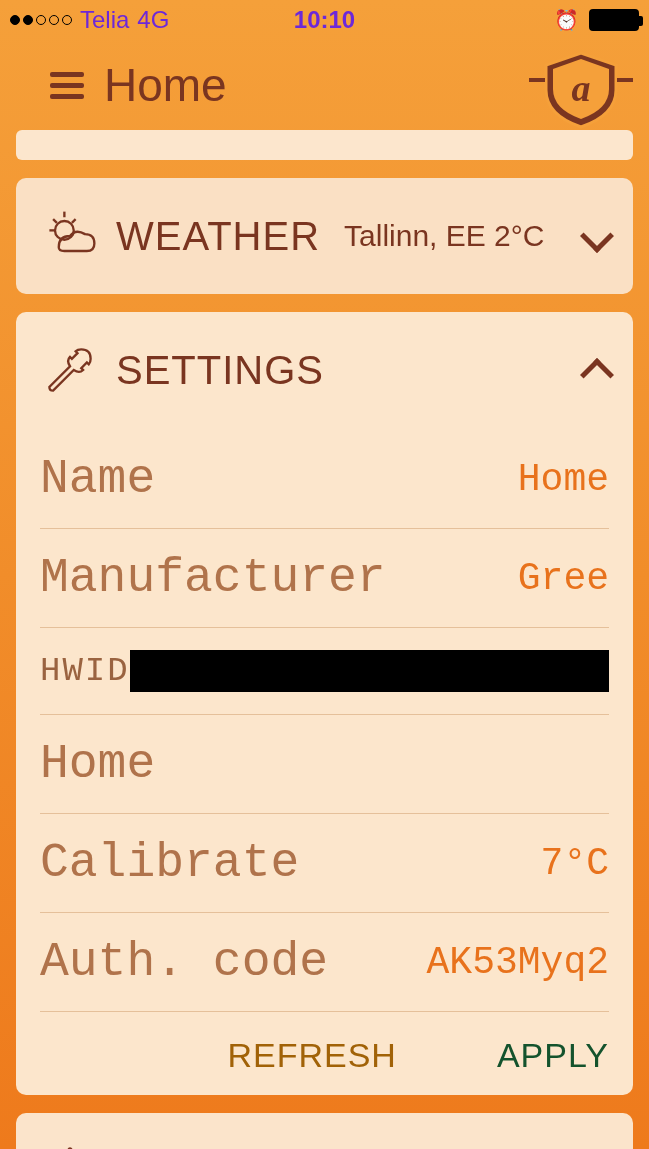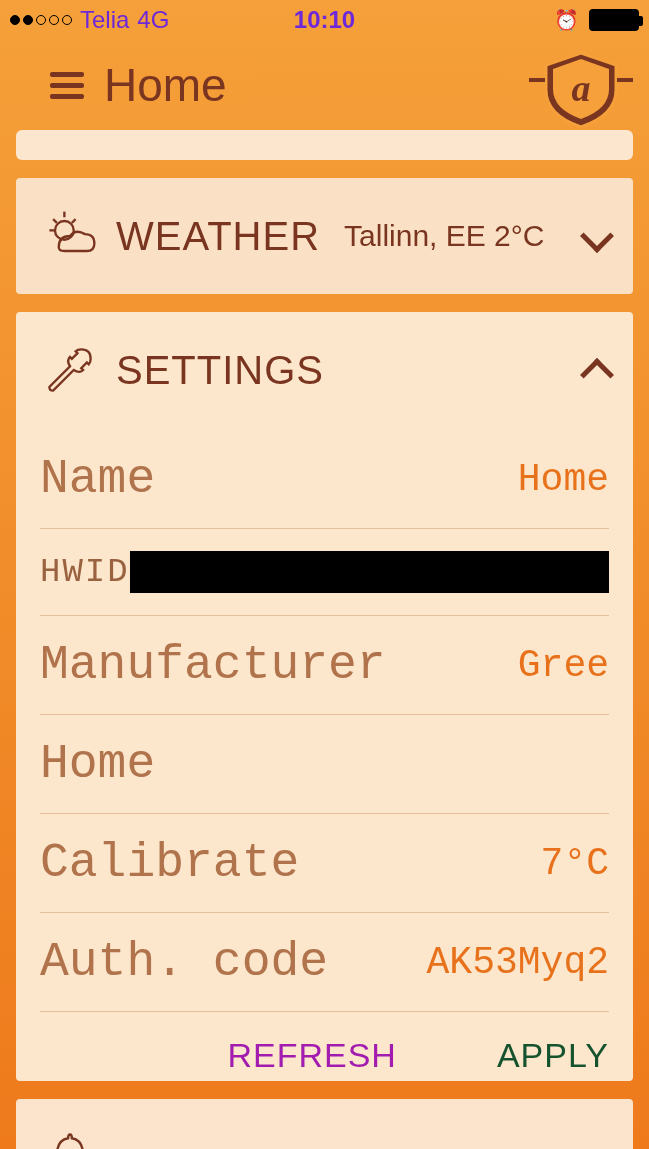--- a/index.html
+++ b/index.html
@@ -50,21 +50,21 @@
     .content { padding: 0 16px; }
     .partial-card {
       background: #fce6cd;
       border-radius: 6px;
       height: 30px;
       margin-bottom: 18px;
     }
 
     .card {
       background: #fbe4cb;
-      border-radius: 4px;
+      border-radius: 10px;
       padding: 28px 24px;
       margin-bottom: 18px;
     }
     .card-header {
       display: flex;
       align-items: center;
       gap: 16px;
     }
     .card-title {
       font-size: 40px;
@@ -80,21 +80,21 @@
     }
     .chevron {
       margin-left: auto;
       width: 24px; height: 24px;
       border-right: 5px solid #7a3520;
       border-bottom: 5px solid #7a3520;
       transform: rotate(45deg);
     }
     .chevron.up { transform: rotate(-135deg); margin-top: 10px; }
 
-    .card.settings { padding-bottom: 6px; background: #fce6cc; }
+    .card.settings { padding-bottom: 20px; background: #fce6cc; }
     .settings .card-header { margin-bottom: 30px; }
 
     .setting-row {
       display: flex;
       justify-content: space-between;
       align-items: center;
       padding: 22px 0;
       border-bottom: 1px solid #e5c09a;
       font-family: Liberation Mono, monospace;
     }
@@ -117,21 +117,21 @@
 
     .actions {
       display: flex;
       justify-content: flex-end;
       align-items: center;
       gap: 100px;
       padding-top: 24px;
     }
     .btn-refresh {
       font-size: 34px;
-      color: #a21caf;
+      color: #a16207;
       font-weight: 400;
       letter-spacing: 1px;
     }
     .btn-apply {
       font-size: 34px;
       color: #14532d;
       font-weight: 400;
       letter-spacing: 1px;
     }
 
@@ -209,28 +209,28 @@
       </svg>
       <span class="card-title">SETTINGS</span>
       <div class="chevron up"></div>
     </div>
 
     <div class="setting-row">
       <span class="setting-label">Name</span>
       <span class="setting-value">Home</span>
     </div>
 
+    <div class="setting-row">
+      <span class="setting-label">Manufacturer</span>
+      <span class="setting-value">Gree</span>
+    </div>
+
     <div class="setting-row hwid">
       <span class="setting-label">HWID</span>
       <div class="hwid-box"></div>
-    </div>
-
-    <div class="setting-row">
-      <span class="setting-label">Manufacturer</span>
-      <span class="setting-value">Gree</span>
     </div>
 
     <div class="setting-row">
       <span class="setting-label">Home</span>
     </div>
 
     <div class="setting-row">
       <span class="setting-label">Calibrate</span>
       <span class="setting-value">7°C</span>
     </div>

